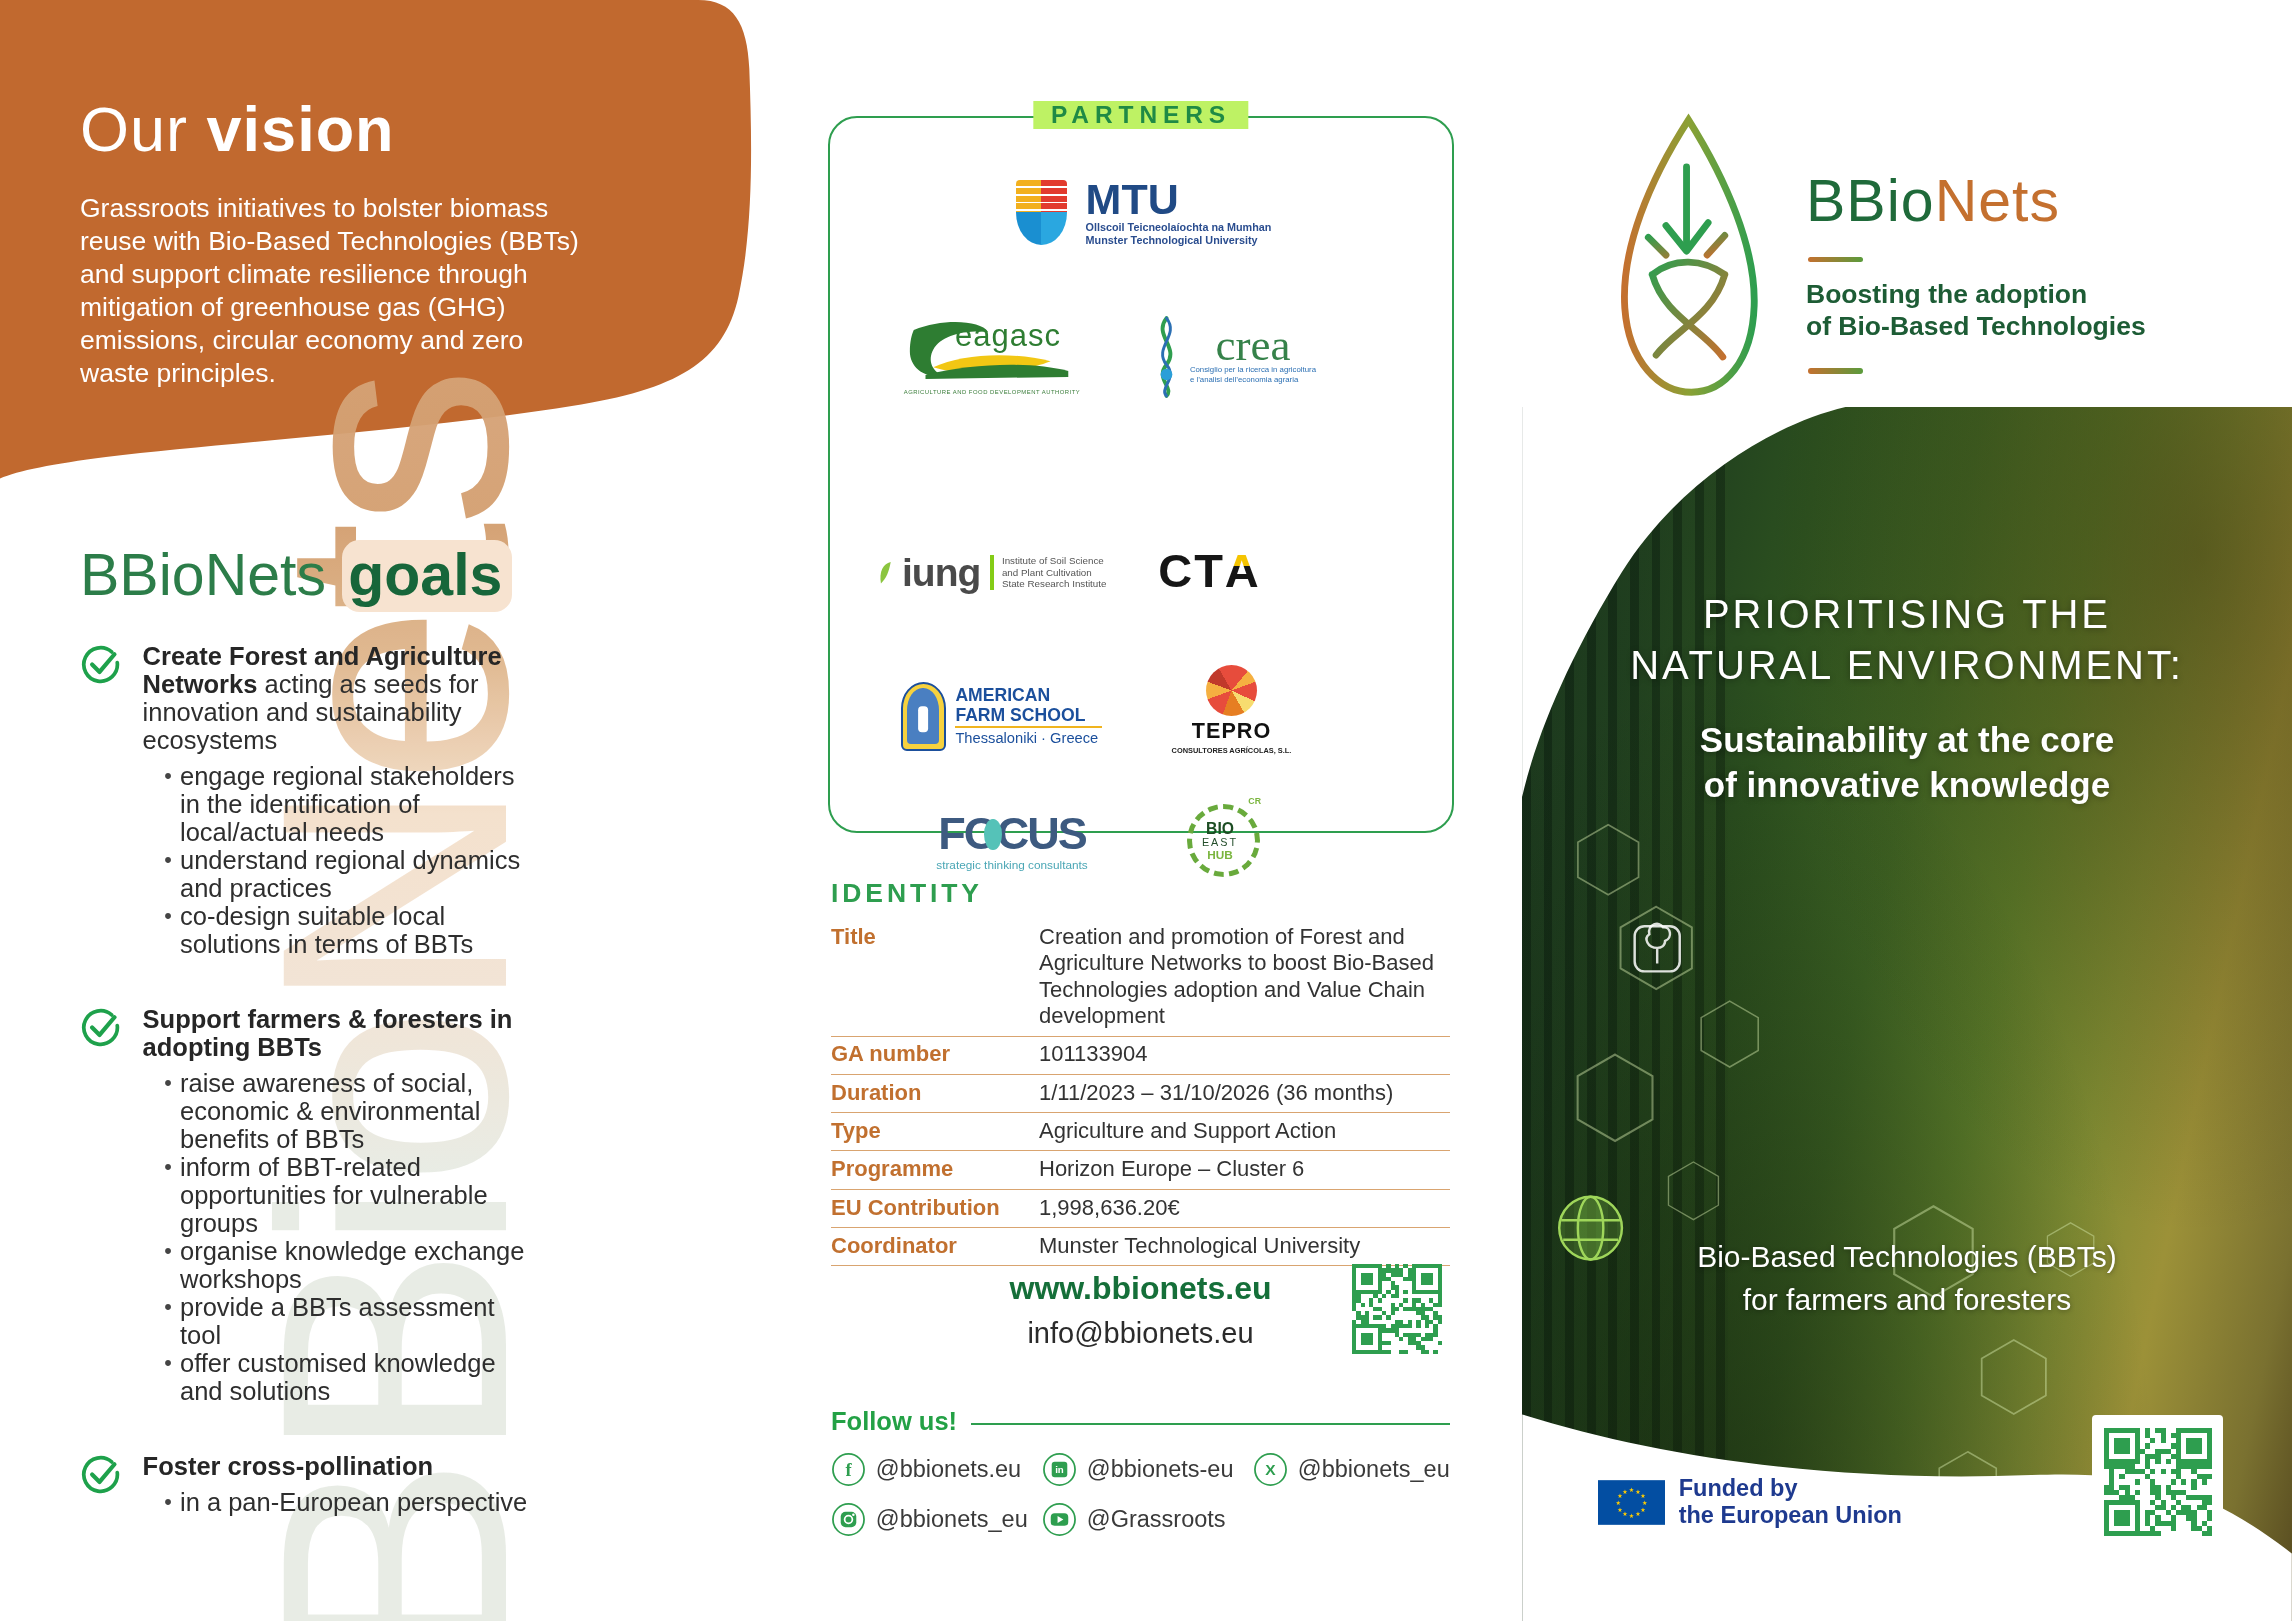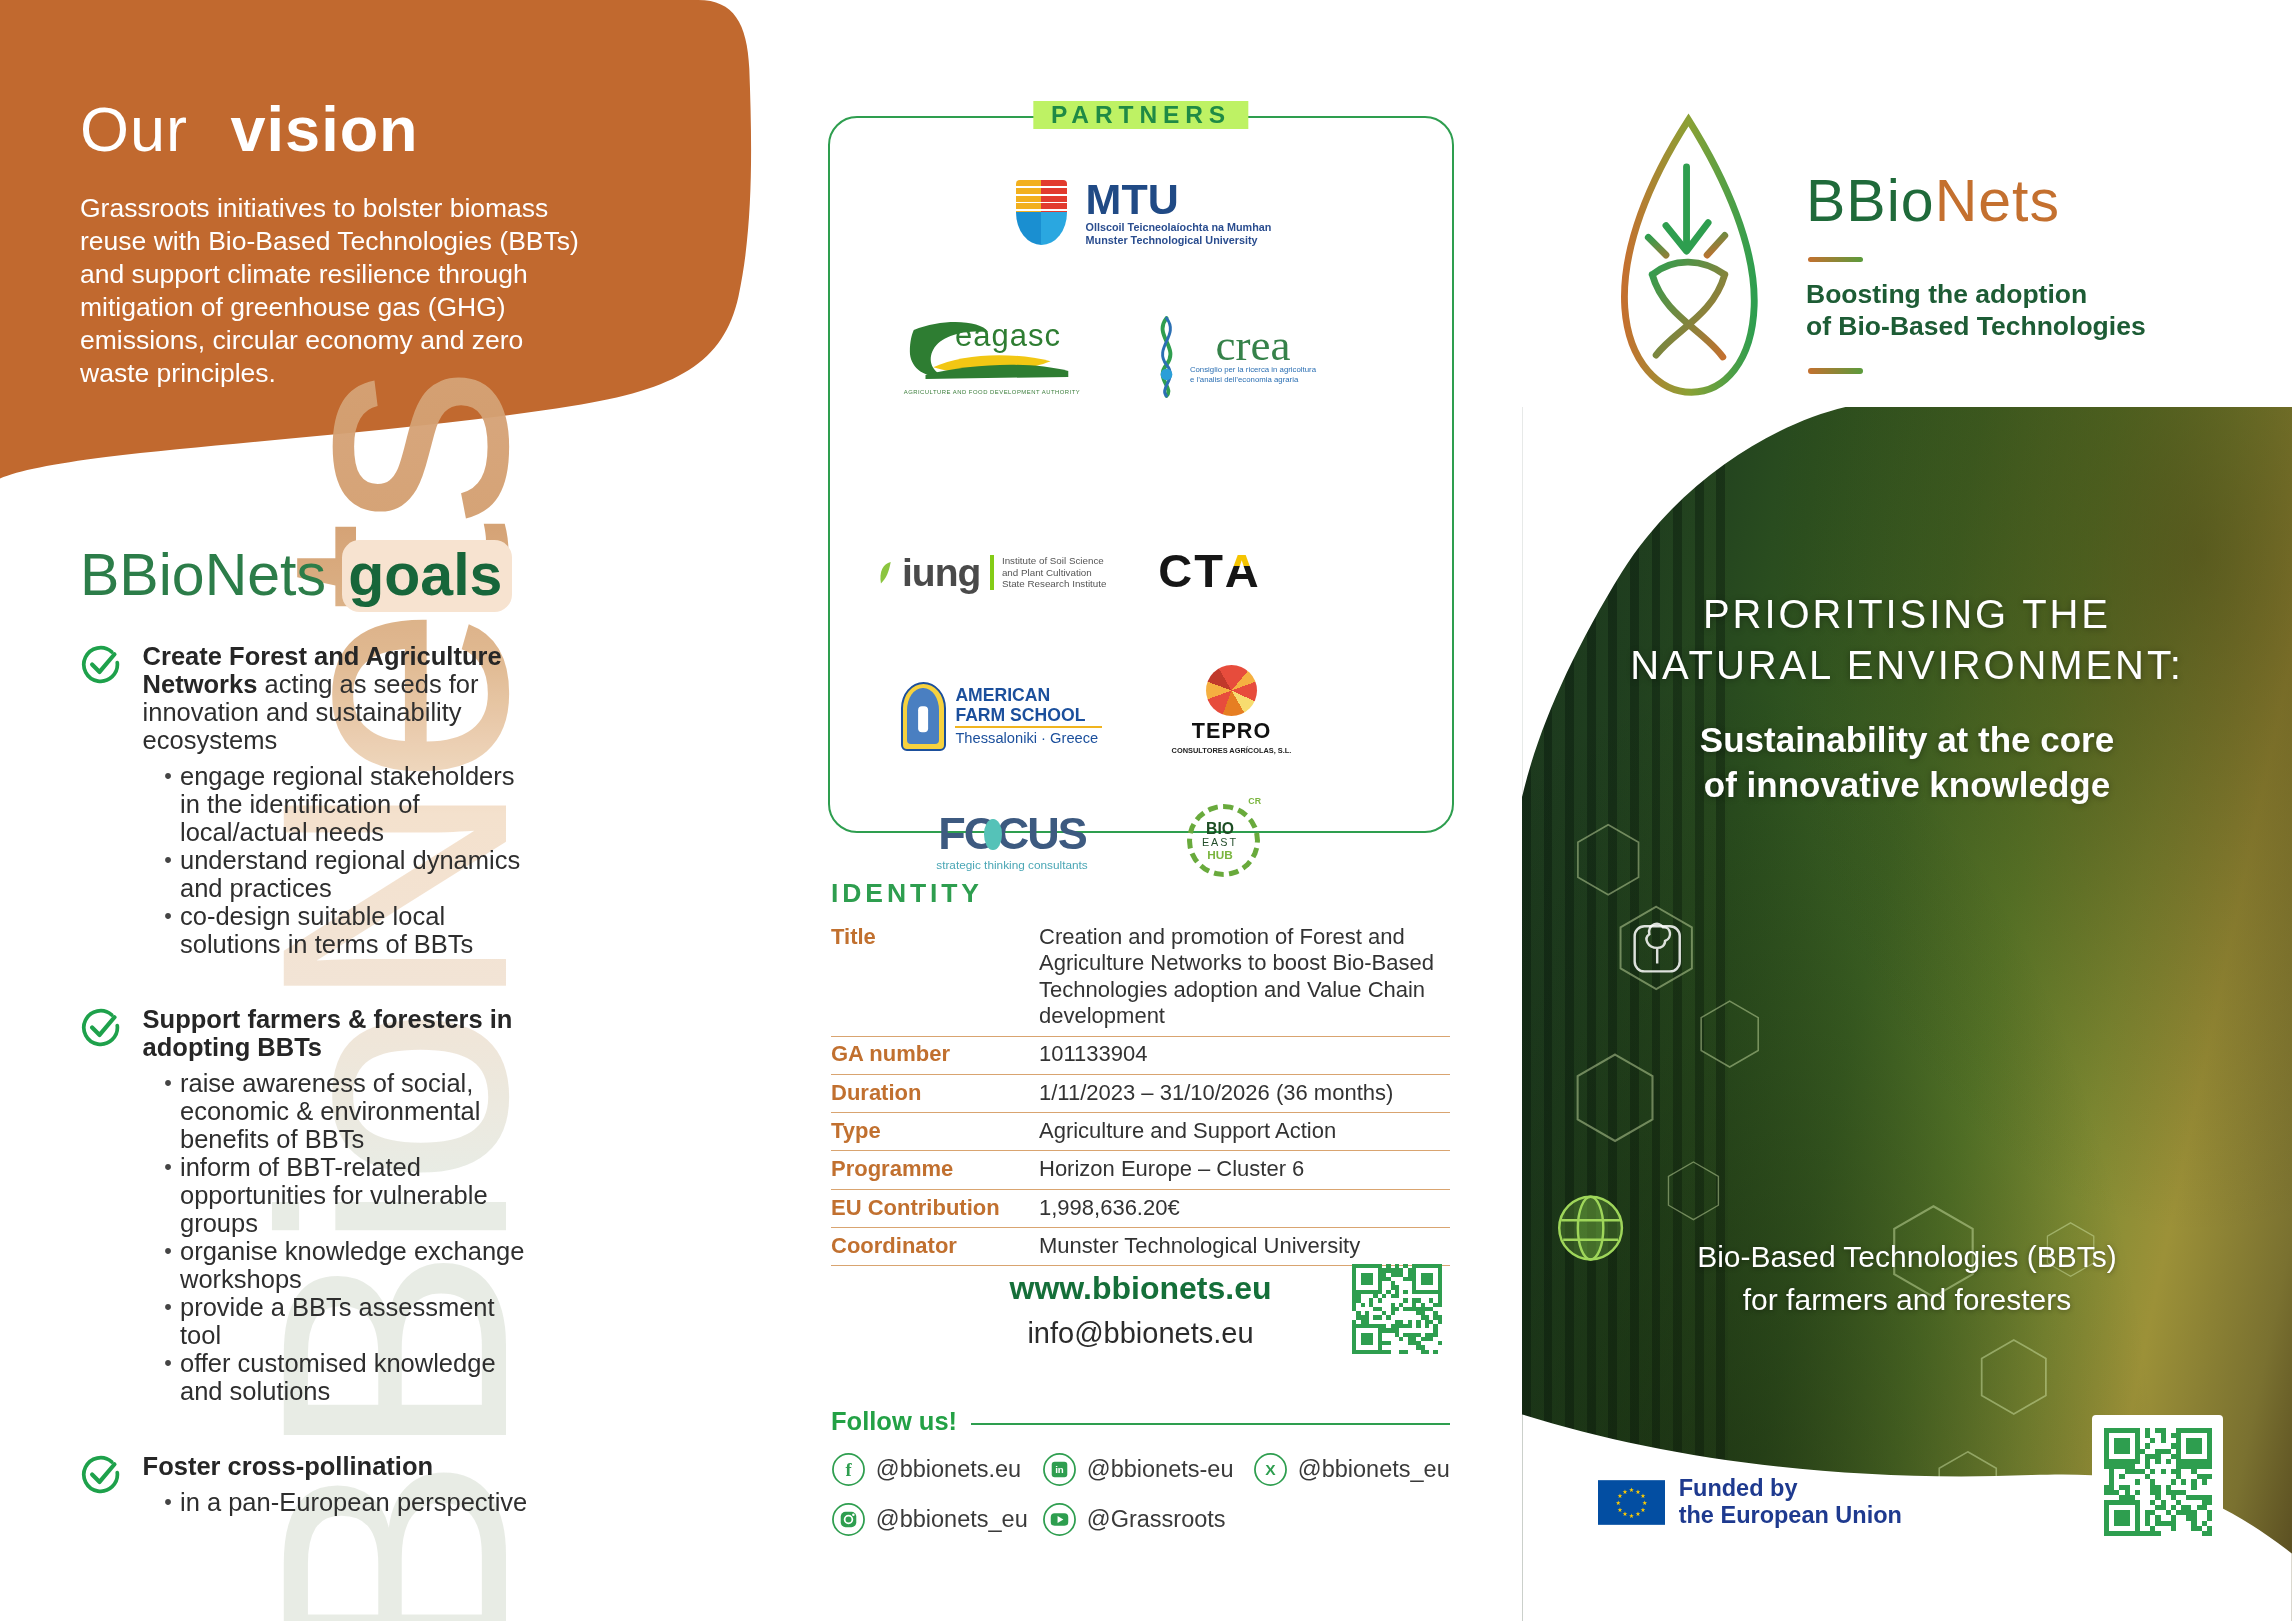--- a/index.html
+++ b/index.html
@@ -7,21 +7,21 @@
         font-family:"Liberation Sans",sans-serif;}
   
   .orange-blob{position:absolute;left:0;top:0;z-index:1;}
   .watermark{position:absolute;left:247px;top:1671px;z-index:2;
      transform:rotate(-90deg);transform-origin:0 0;white-space:nowrap;
      font-size:323px;font-weight:400;letter-spacing:-5.9px;line-height:294px;
      background:linear-gradient(90deg,#e7ebe4 0%,#e7ebe4 38%,#f2e3d4 52%,#f4e0cb 66%,#dfb68c 78%,#d39f6f 88%,#d6a377 100%);
      -webkit-background-clip:text;background-clip:text;color:transparent;opacity:.95;}
   .vision{position:absolute;left:80px;top:93px;width:510px;z-index:3;color:#fff;}
   .vision h1{margin:0 0 27.4px 0;font-size:63px;font-weight:300;letter-spacing:1px;}
-  .vision h1 b{font-weight:700;margin-left:24px;}
+  .vision h1 b{font-weight:700;}
   .vision p{margin:0;font-size:26.5px;line-height:33px;font-weight:400;}
   .goals{position:absolute;left:80px;top:541px;width:463px;z-index:3;color:#2e2e2e;}
   .goals h2{margin:0 0 33px 0;font-size:59px;font-weight:300;color:#2c7d49;letter-spacing:0;}
   .goals h2 .hl{font-weight:800;color:#17663a;background:#f7e3d0;border-radius:17.6px;padding:2px 9.8px 3.9px 5.9px;}
   .goal{display:flex;gap:21.6px;margin-bottom:39px;}
   .check{flex:0 0 41px;padding-top:2px;}
   .goal-text{font-size:25.5px;line-height:28px;}
   .goal-text p{margin:0;}
   .goal-text b{font-weight:800;color:#262626;}
   .goal-text ul{margin:8px;padding:0 0 0 13.7px;list-style:none;}

